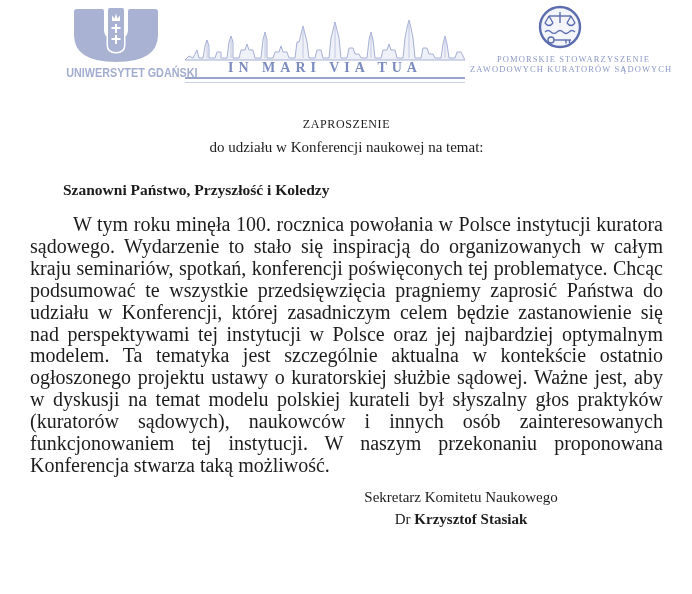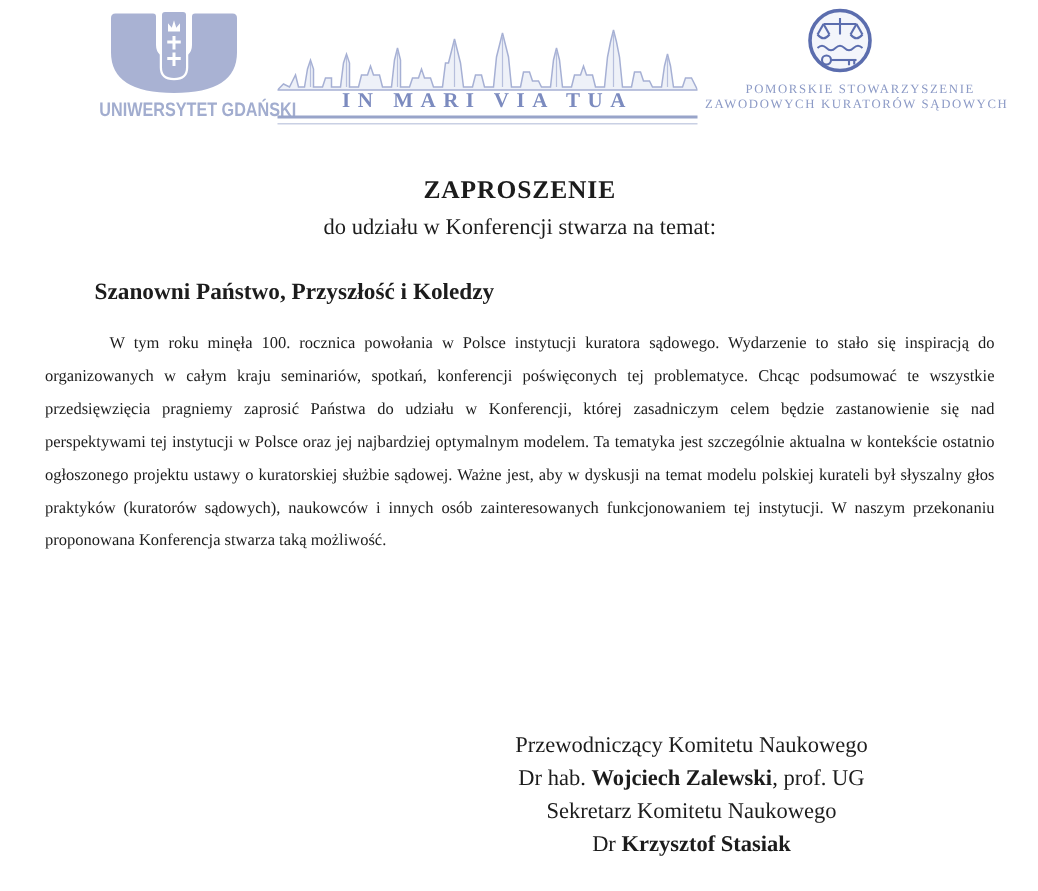--- a/index.html
+++ b/index.html
@@ -46,35 +46,35 @@
     margin-top:4px;
     font-family:"Liberation Serif", serif;
     font-size:8.5px;line-height:10px;
     letter-spacing:1.1px;
     color:#8c9ac6;white-space:nowrap;
   }
 
   
   .content{position:absolute;left:30px;top:108px;width:633px;}
   .title{
-    text-align:center;font-size:17px;font-weight:bold;
+    text-align:center;font-size:12px;font-weight:normal;
     letter-spacing:0.6px;margin:9px 0 0 0;
   }
   .subtitle{text-align:center;font-size:15px;margin:7px 0 0 0;}
   .theme{
     text-align:center;font-size:20px;font-weight:bold;font-style:italic;
     margin:3px 0 0 0;
   }
   .salutation{
     font-size:15.5px;font-weight:bold;
     margin:25px 0 0 33px;
   }
   .body-par{
     margin:15px 0 0 0;
-    font-size:11px;line-height:21.9px;
+    font-size:20px;line-height:21.9px;
     text-align:justify;text-indent:43px;
   }
 
   
   .signatures{position:absolute;left:230px;top:486px;width:462px;text-align:center;}
   .sig-block{font-size:15px;line-height:22px;}
   .sig-block + .sig-block{}
   .sig-name{font-weight:bold;}
 </style>
 </head>
@@ -125,29 +125,25 @@
           <line x1="31.5" y1="36" x2="31.5" y2="39"></line>
         </g>
       </svg>
       <div class="assoc-caption">POMORSKIE STOWARZYSZENIE</div>
       <div class="assoc-caption" style="margin-top:0;">ZAWODOWYCH KURATORÓW SĄDOWYCH</div>
     </div>
   </div>
 
   <div class="content">
     <div class="title">ZAPROSZENIE</div>
-    <div class="subtitle">do udziału w Konferencji stwarza na temat:</div>
+    <div class="subtitle">do udziału w Konferencji naukowej na temat:</div>
     <div class="salutation">Szanowni Państwo, Przyszłość i Koledzy</div>
     <p class="body-par">W tym roku minęła 100. rocznica powołania w Polsce instytucji kuratora sądowego. Wydarzenie to stało się inspiracją do organizowanych w całym kraju seminariów, spotkań, konferencji poświęconych tej problematyce. Chcąc podsumować te wszystkie przedsięwzięcia pragniemy zaprosić Państwa do udziału w Konferencji, której zasadniczym celem będzie zastanowienie się nad perspektywami tej instytucji w Polsce oraz jej najbardziej optymalnym modelem. Ta tematyka jest szczególnie aktualna w kontekście ostatnio ogłoszonego projektu ustawy o kuratorskiej służbie sądowej. Ważne jest, aby w dyskusji na temat modelu polskiej kurateli był słyszalny głos praktyków (kuratorów sądowych), naukowców i innych osób zainteresowanych funkcjonowaniem tej instytucji. W naszym przekonaniu proponowana Konferencja stwarza taką możliwość.</p>
   </div>
 
   <div class="signatures">
-    <div class="sig-block">
-      <div>Przewodniczący Komitetu Naukowego</div>
-      <div><span>Dr hab. </span><span class="sig-name">Wojciech Zalewski</span><span>, prof. UG</span></div>
-    </div>
     <div class="sig-block">
       <div>Sekretarz Komitetu Naukowego</div>
       <div><span>Dr </span><span class="sig-name">Krzysztof Stasiak</span><span></span></div>
     </div>
   </div>
 
 </div>
 
 </body></html>

